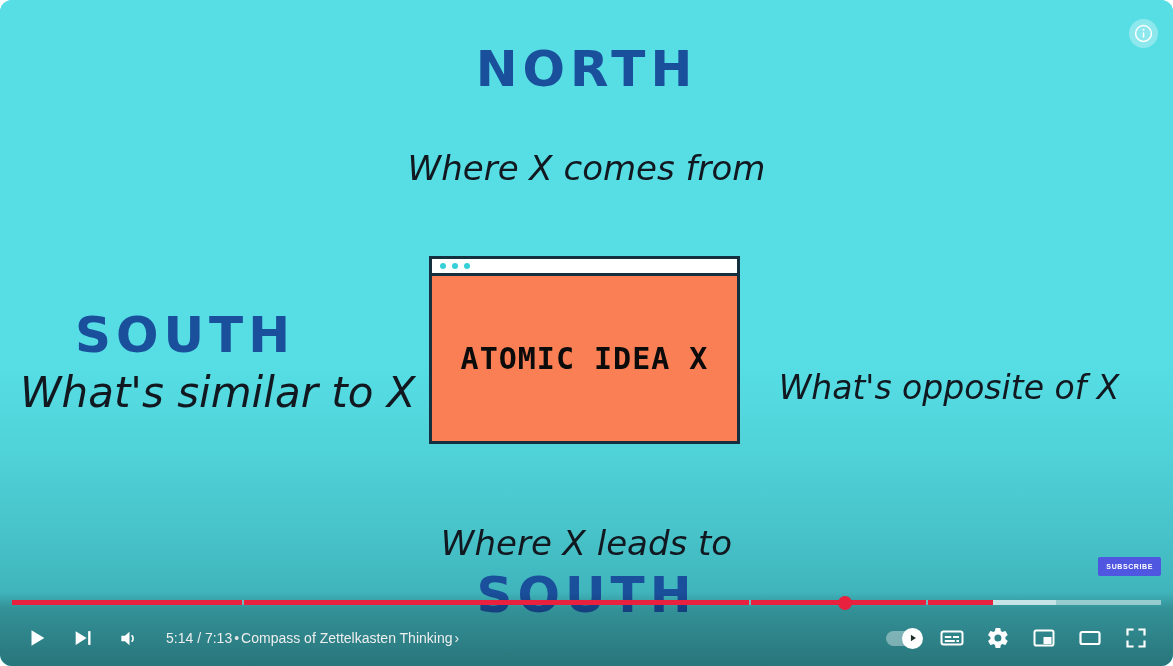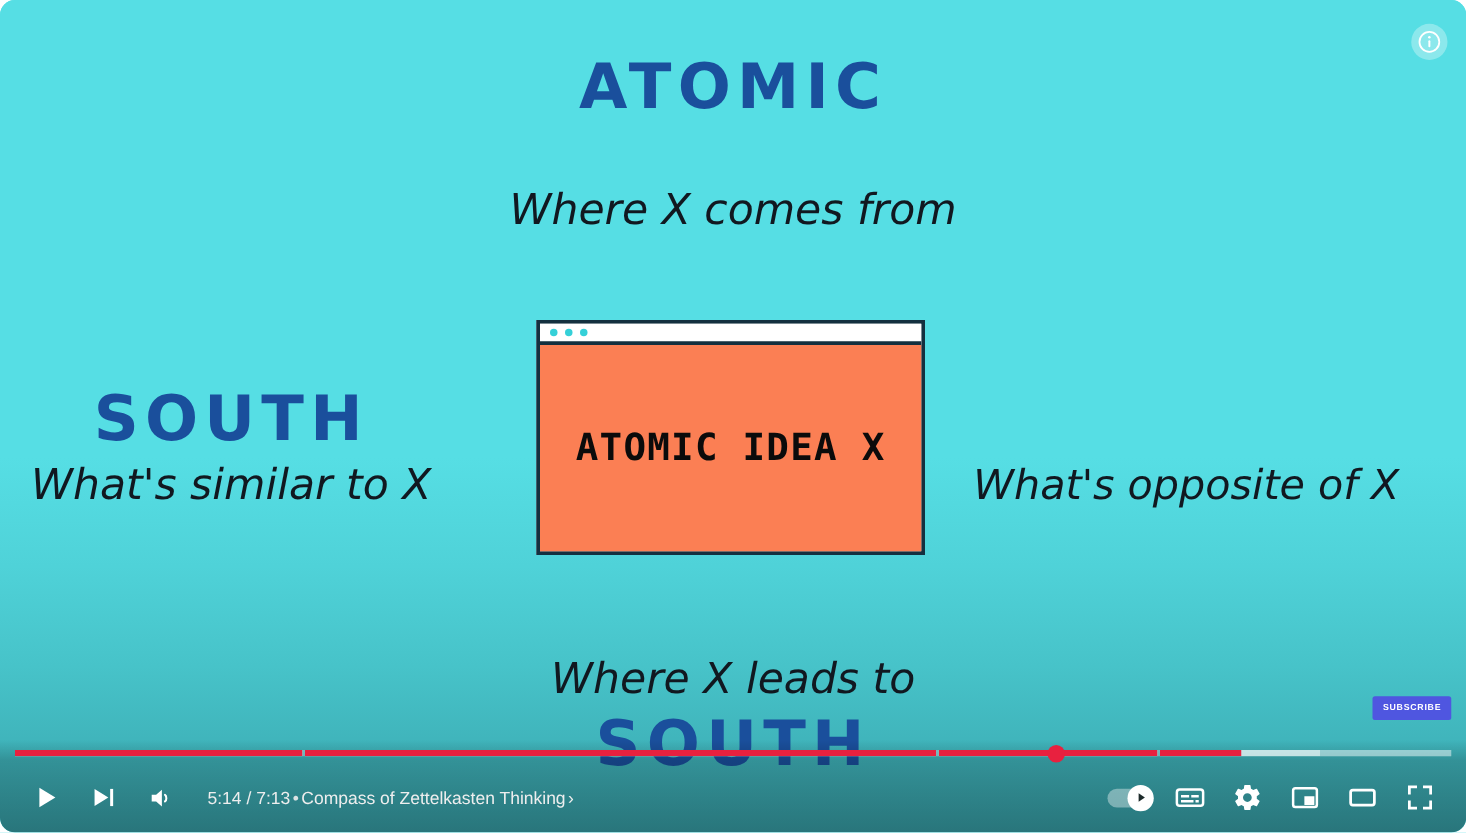--- a/index.html
+++ b/index.html
@@ -54,21 +54,21 @@
     font-size: 34px;
     text-align: center;
     white-space: nowrap;
     font-family: "DejaVu Sans", sans-serif;
   }
 
   #north-label { top: 40px; left: 0; right: 0; }
   #north-sub   { top: 124px; left: 0; right: 0; margin-top: 24px; }
 
   #west-label  { top: 306px; left: 30px; width: 310px; }
-  #west-sub    { top: 368px; left: 20px; width: 330px; font-size: 34px; }
+  #west-sub    { top: 368px; left: 20px; width: 330px; font-size: 42px; }
 
   #east-label  { top: 306px; left: 820px; width: 300px; }
   #east-sub    { top: 368px; left: 774px; width: 350px; font-size: 33px; }
 
   #south-sub   { top: 523px; left: 0; right: 0; font-style: italic; }
   #south-label { top: 566px; left: 0; right: 0; }
 
   
   #idea-card {
     position: absolute;
@@ -269,21 +269,21 @@
   }
   .toggle-knob svg { display: block; }
 </style>
 </head>
 <body>
 
 <div id="player">
 
   <div class="video-surface">
 
-    <div class="compass-label" id="north-label">ATOMIC</div>
+    <div class="compass-label" id="north-label">NORTH</div>
     <div class="compass-sub" id="north-sub">Where X comes from</div>
 
     <div class="compass-label" id="west-label">SOUTH</div>
     <div class="compass-sub" id="west-sub">What's similar to X</div>
 
     <div class="compass-sub" id="east-sub">What's opposite of X</div>
 
     <div class="compass-sub" id="south-sub">Where X leads to</div>
     <div class="compass-label" id="south-label">SOUTH</div>
 

